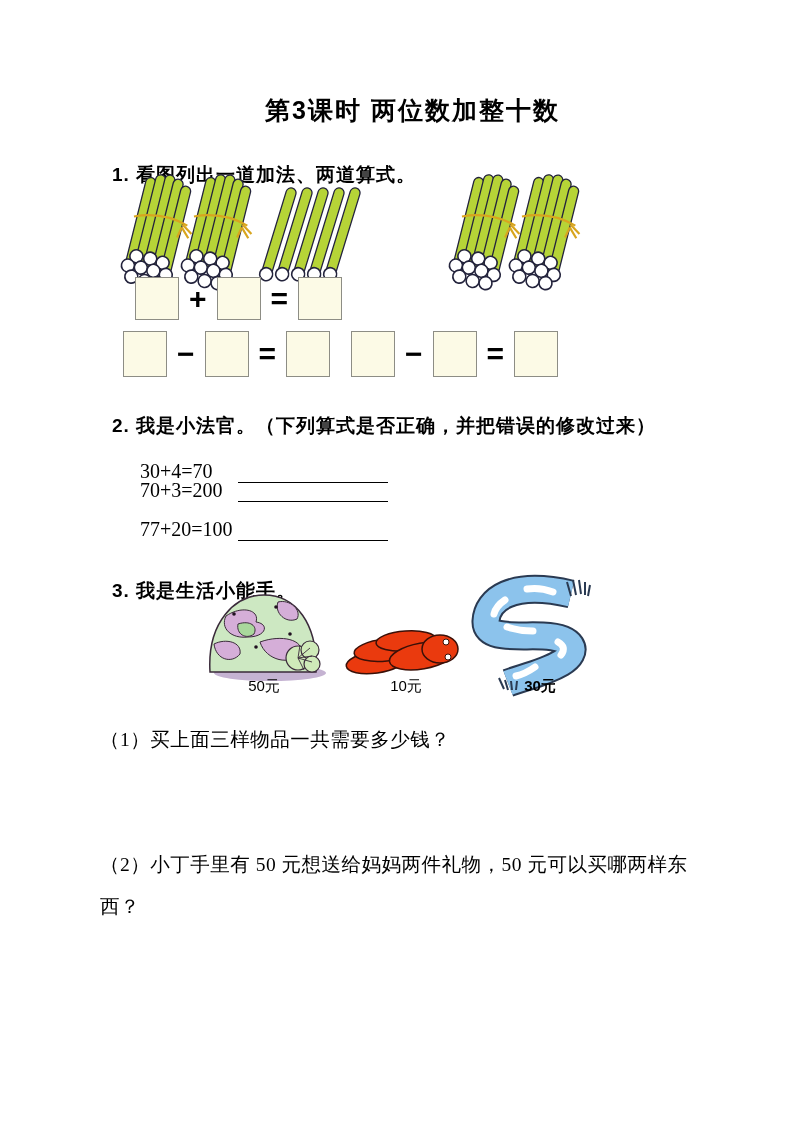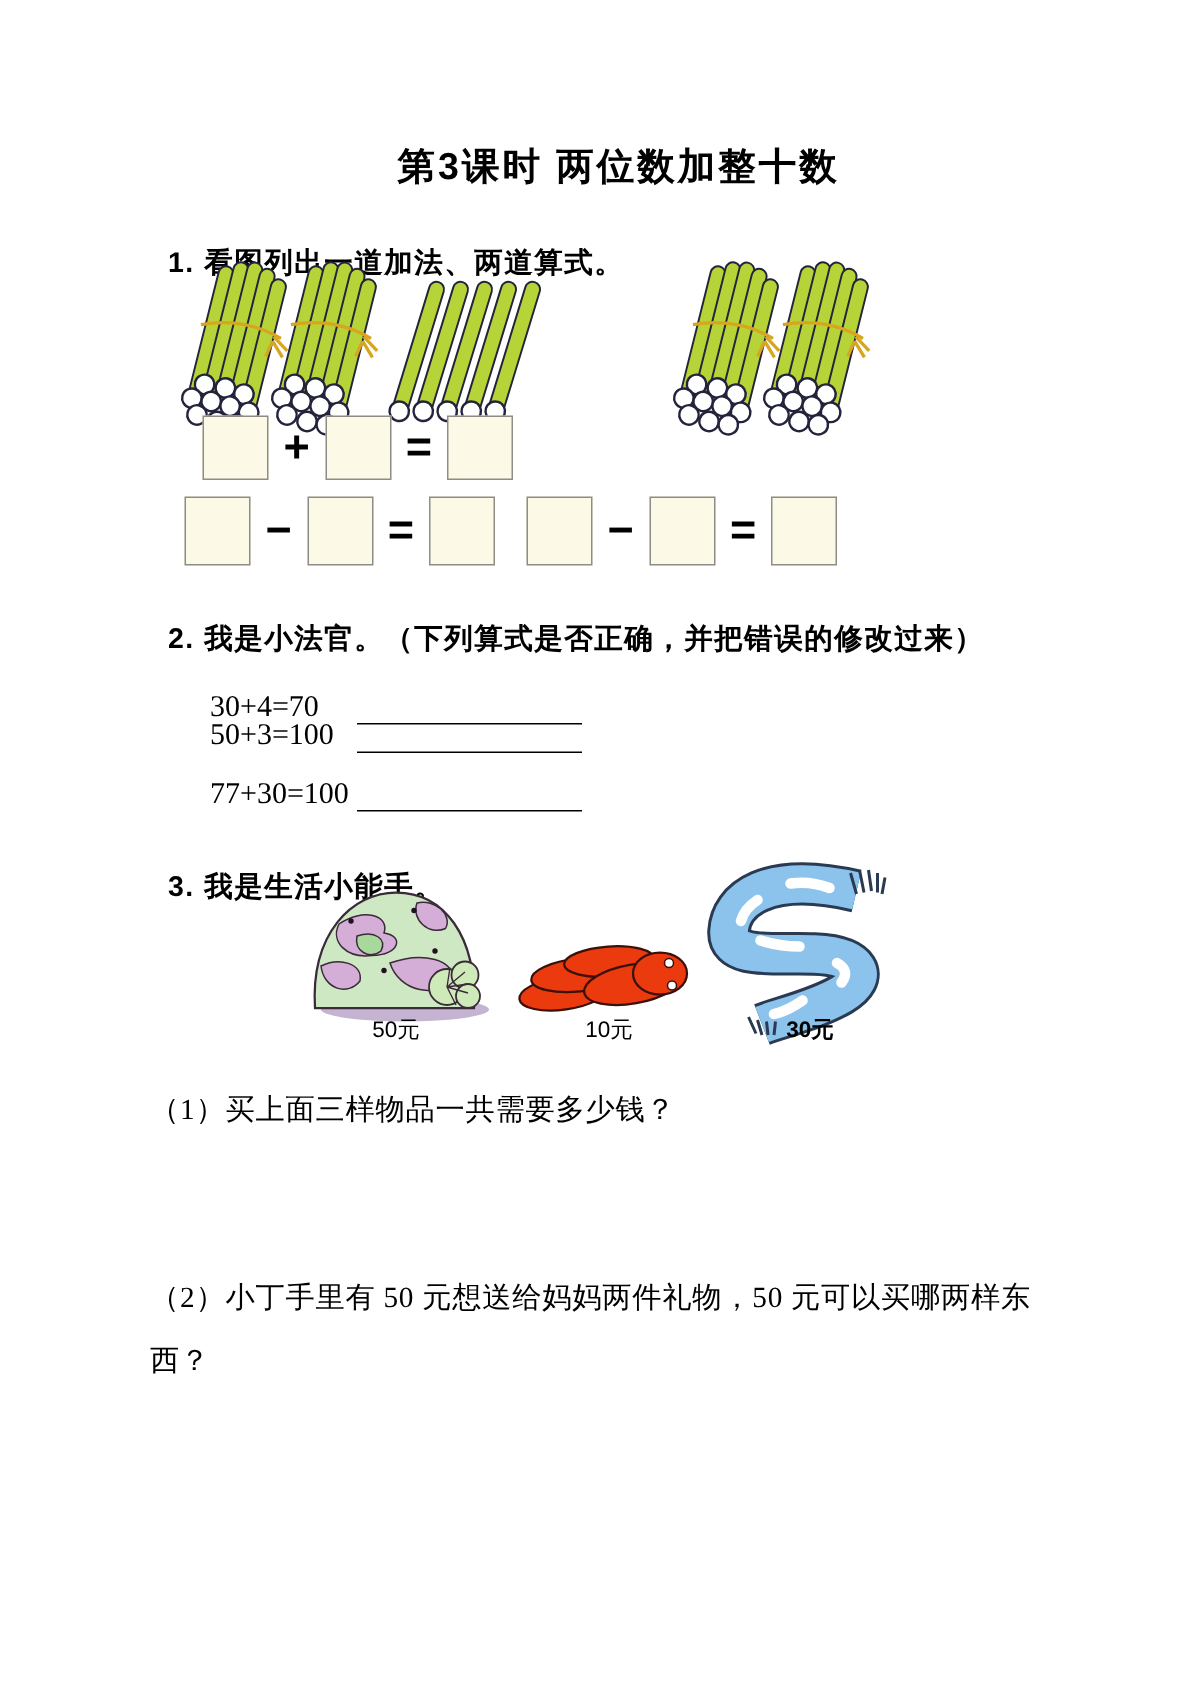--- a/index.html
+++ b/index.html
@@ -139,25 +139,25 @@
   <div class="answer-box"></div>
 </div>
 
 <div class="abs q-label" id="q2-label">2. 我是小法官。（下列算式是否正确，并把错误的修改过来）</div>
 
 <div class="abs q2-row" id="q2-row-0">
   <span class="q2-eq">30+4=70</span>
   <span class="q2-line"></span>
 </div>
 <div class="abs q2-row" id="q2-row-1">
-  <span class="q2-eq">50+3=100</span>
+  <span class="q2-eq">70+3=200</span>
   <span class="q2-line"></span>
 </div>
 <div class="abs q2-row" id="q2-row-2">
-  <span class="q2-eq">77+30=100</span>
+  <span class="q2-eq">77+20=100</span>
   <span class="q2-line"></span>
 </div>
 
 <div class="abs q-label" id="q3-label">3. 我是生活小能手。</div>
 
 <div class="abs" style="top:584px; left:198px;">
   <svg width="132" height="98" viewBox="0 0 132 98">
     <ellipse cx="72" cy="89" rx="56" ry="8" fill="#c5b3d2" stroke="none"></ellipse>
     <path d="M12,88 C9,38 37,11 66,11 C98,11 120,40 118,88 Z" fill="#cde8c2" stroke="#3a2a3a" stroke-width="1.5"></path>
     <path d="M28,32 C44,21 62,26 58,38 C72,40 68,53 50,53 C33,55 22,44 28,32 Z" fill="#d5aed8" stroke="#3a2a3a" stroke-width="1"></path>

